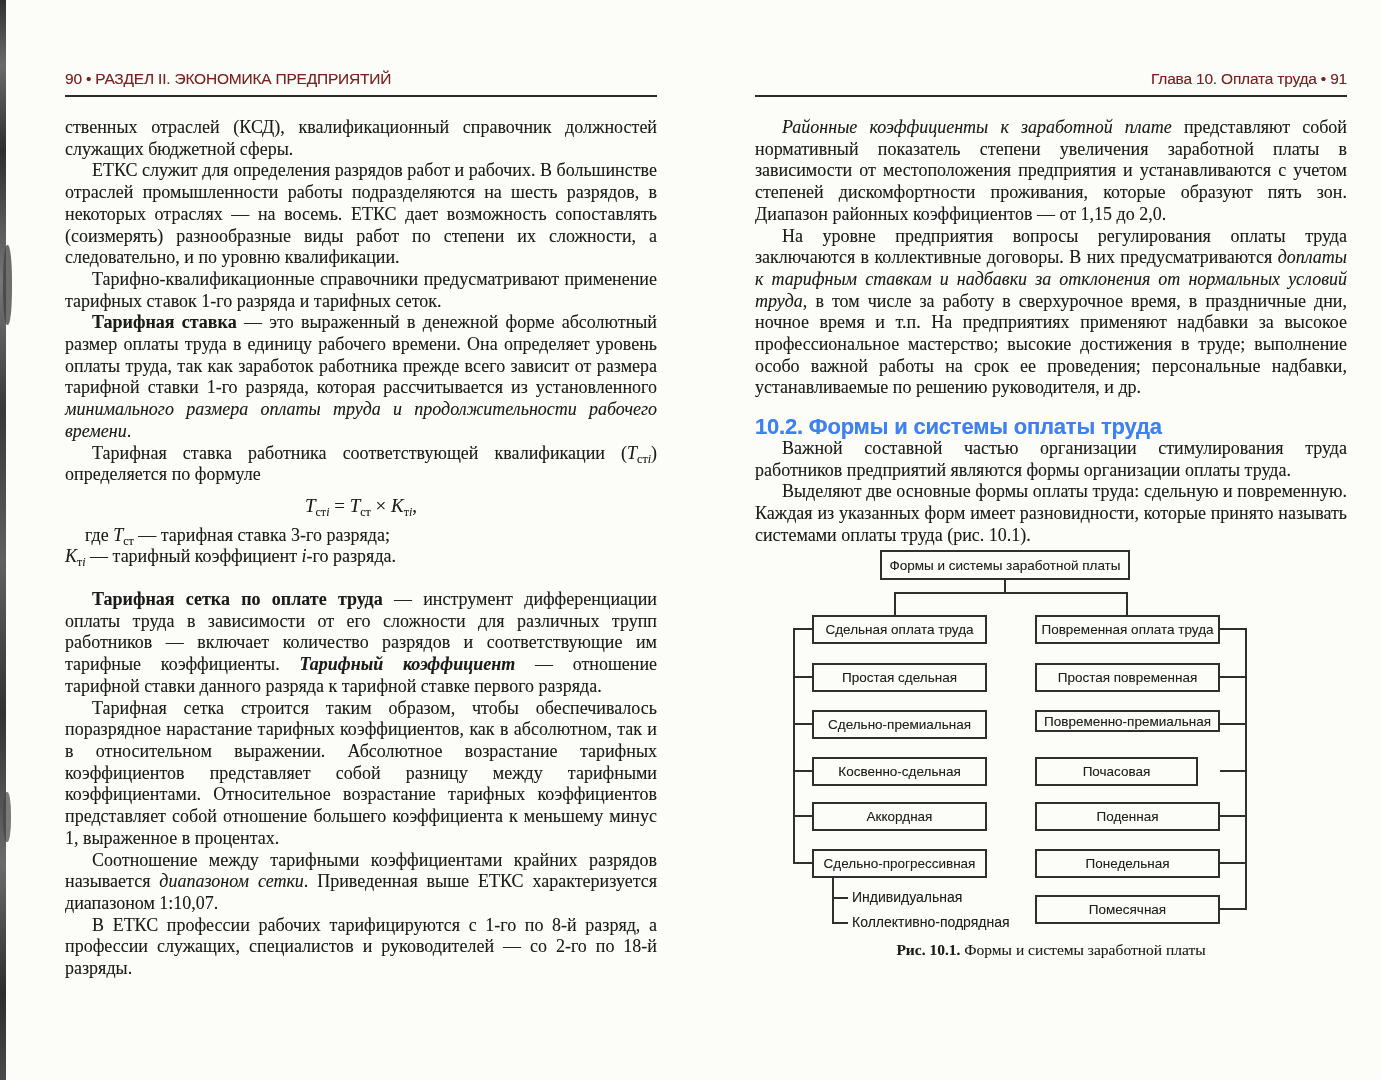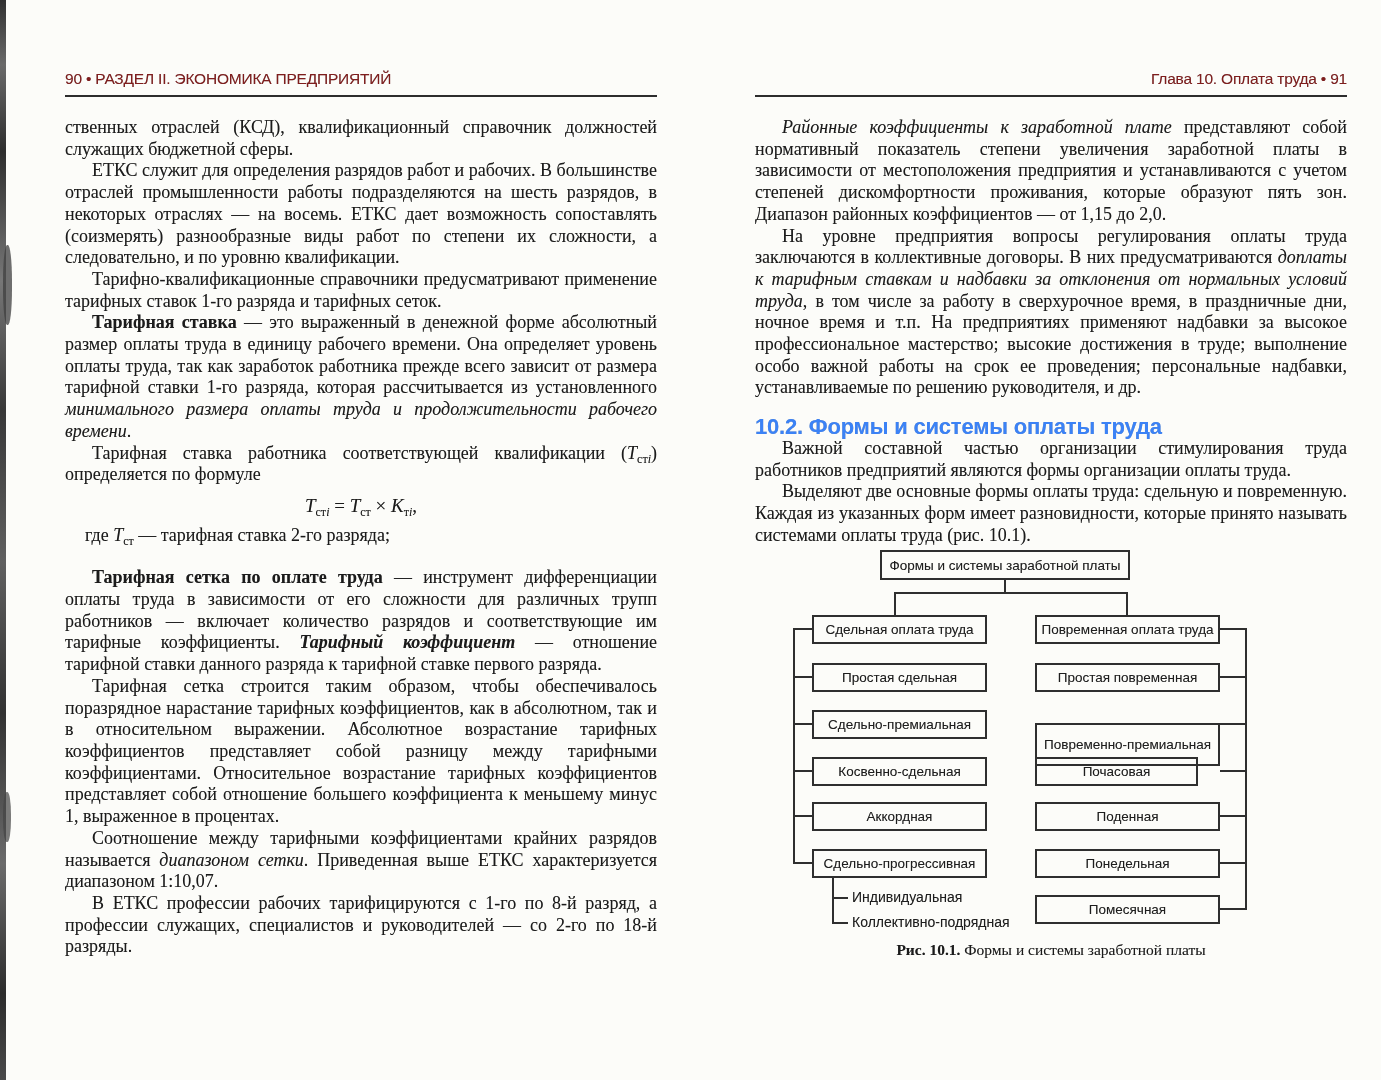--- a/index.html
+++ b/index.html
@@ -51,21 +51,22 @@
       <span>90 • РАЗДЕЛ II. ЭКОНОМИКА ПРЕДПРИЯТИЙ</span>
     </header>
     <div class="pgbody">
         <p class="bp noind"><span>ственных отраслей (КСД), квалификационный справочник должностей служащих бюджетной сферы.</span></p>
         <p class="bp"><span>ЕТКС служит для определения разрядов работ и рабочих. В большинстве отраслей промышленности работы подразделяются на шесть разрядов, в некоторых отраслях — на восемь. ЕТКС дает возможность сопоставлять (соизмерять) разнообразные виды работ по степени их сложности, а следовательно, и по уровню квалификации.</span></p>
         <p class="bp"><span>Тарифно-квалификационные справочники предусматривают применение тарифных ставок 1-го разряда и тарифных сеток.</span></p>
         <p class="bp"><span class="b">Тарифная ставка</span><span> — это выраженный в денежной форме абсолютный размер оплаты труда в единицу рабочего времени. Она определяет уровень оплаты труда, так как заработок работника прежде всего зависит от размера тарифной ставки 1-го разряда, которая рассчитывается из установленного </span><span class="i">минимального размера оплаты труда и продолжительности рабочего времени</span><span>.</span></p>
         <p class="bp"><span>Тарифная ставка работника соответствующей квалификации (</span><span class="i">Т</span><span class="sub">ст</span><span class="i sub">i</span><span>) определяется по формуле</span></p>
         <div class="formula"><span class="i">Т</span><span class="sub">ст</span><span class="i sub">i</span><span> = </span><span class="i">Т</span><span class="sub">ст</span><span> × </span><span class="i">К</span><span class="sub">т</span><span class="i sub">i</span><span>,</span></div>
         <div class="where">
-          <p class="wl wl0"><span>где </span><span class="i">Т</span><span class="sub">ст</span><span> — тарифная ставка 2-го разряда;</span></p>
+          <p class="wl wl0"><span>где </span><span class="i">Т</span><span class="sub">ст</span><span> — тарифная ставка 3-го разряда;</span></p>
+          <p class="wl wl1"><span class="i">К</span><span class="sub">т</span><span class="i sub">i</span><span> — тарифный коэффициент </span><span class="i">i</span><span>-го разряда.</span></p>
         </div>
         <p class="bp"><span class="b">Тарифная сетка по оплате труда</span><span> — инструмент дифференциации оплаты труда в зависимости от его сложности для различных трупп работников — включает количество разрядов и соответствующие им тарифные коэффициенты. </span><span class="b i">Тарифный коэффициент</span><span> — отношение тарифной ставки данного разряда к тарифной ставке первого разряда.</span></p>
         <p class="bp"><span>Тарифная сетка строится таким образом, чтобы обеспечивалось поразрядное нарастание тарифных коэффициентов, как в абсолютном, так и в относительном выражении. Абсолютное возрастание тарифных коэффициентов представляет собой разницу между тарифными коэффициентами. Относительное возрастание тарифных коэффициентов представляет собой отношение большего коэффициента к меньшему минус 1, выраженное в процентах.</span></p>
         <p class="bp"><span>Соотношение между тарифными коэффициентами крайних разрядов называется </span><span class="i">диапазоном сетки</span><span>. Приведенная выше ЕТКС характеризуется диапазоном 1:10,07.</span></p>
         <p class="bp"><span>В ЕТКС профессии рабочих тарифицируются с 1-го по 8-й разряд, а профессии служащих, специалистов и руководителей — со 2-го по 18-й разряды.</span></p>
       </div>
   </section>
 
   <section class="page right">
     <header class="pghead right">
@@ -90,21 +91,21 @@
 
       <div class="dbox" style="left:57px;top:65px;width:175px;height:29px;">Сдельная оплата труда</div>
       <div class="dbox" style="left:57px;top:113px;width:175px;height:29px;">Простая сдельная</div>
       <div class="dbox" style="left:57px;top:160px;width:175px;height:29px;">Сдельно-премиальная</div>
       <div class="dbox" style="left:57px;top:207px;width:175px;height:29px;">Косвенно-сдельная</div>
       <div class="dbox" style="left:57px;top:252px;width:175px;height:29px;">Аккордная</div>
       <div class="dbox" style="left:57px;top:299px;width:175px;height:29px;">Сдельно-прогрессивная</div>
 
       <div class="dbox" style="left:280px;top:65px;width:185px;height:29px;">Повременная оплата труда</div>
       <div class="dbox" style="left:280px;top:113px;width:185px;height:29px;">Простая повременная</div>
-      <div class="dbox" style="left:280px;top:173px;width:185px;height:43px;">Повременно-премиальная</div>
+      <div class="dbox" style="left:280px;top:160px;width:185px;height:22px;">Повременно-премиальная</div>
       <div class="dbox" style="left:280px;top:207px;width:163px;height:29px;">Почасовая</div>
       <div class="dbox" style="left:280px;top:252px;width:185px;height:29px;">Поденная</div>
       <div class="dbox" style="left:280px;top:299px;width:185px;height:29px;">Понедельная</div>
       <div class="dbox" style="left:280px;top:345px;width:185px;height:29px;">Помесячная</div>
 
       <i class="ln" style="left:38px;top:79px;width:2px;height:235px;"></i>
       <i class="ln" style="left:38px;top:78px;width:19px;height:2px;"></i>
       <i class="ln" style="left:38px;top:126px;width:19px;height:2px;"></i>
       <i class="ln" style="left:38px;top:173px;width:19px;height:2px;"></i>
       <i class="ln" style="left:38px;top:220px;width:19px;height:2px;"></i>

